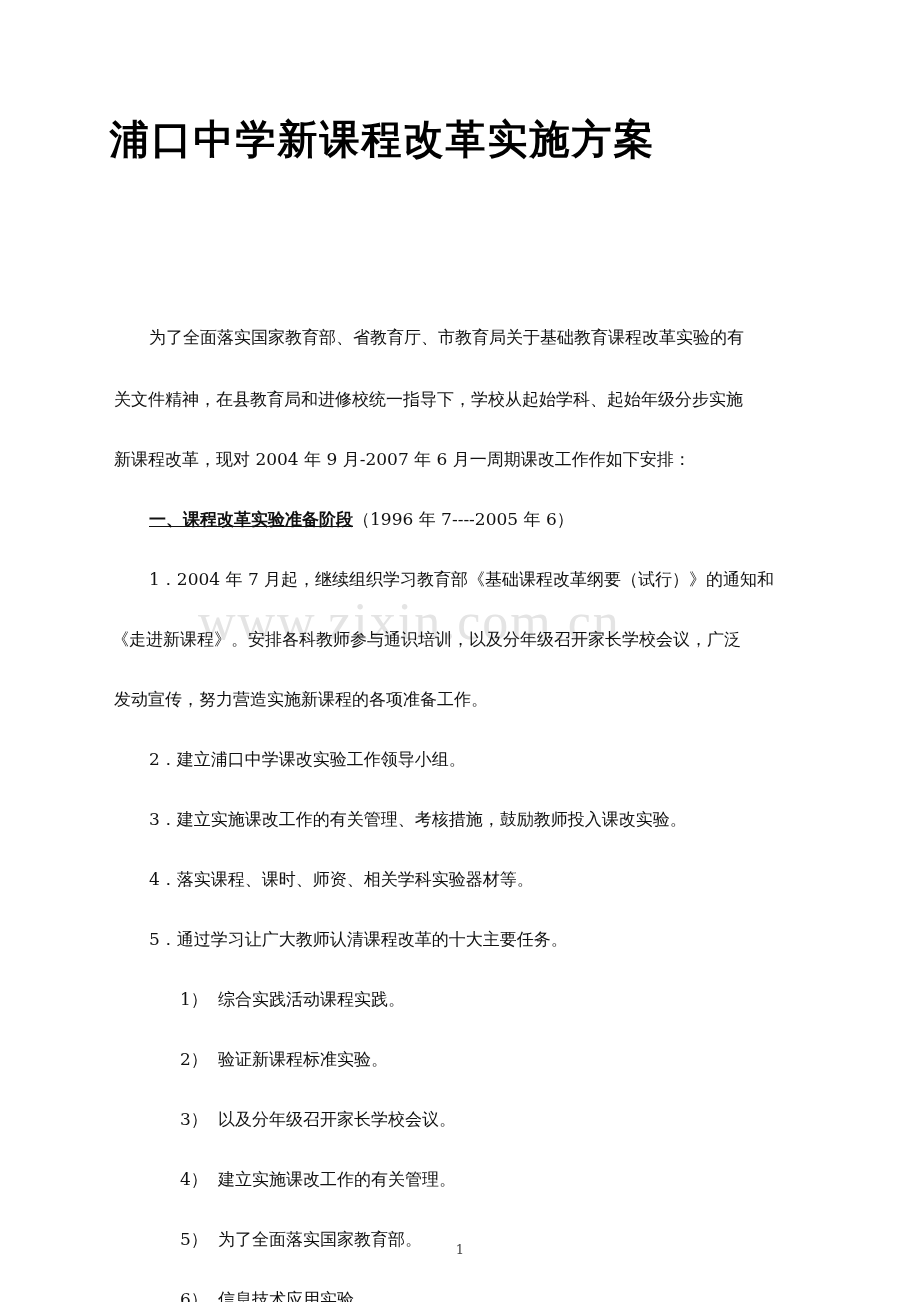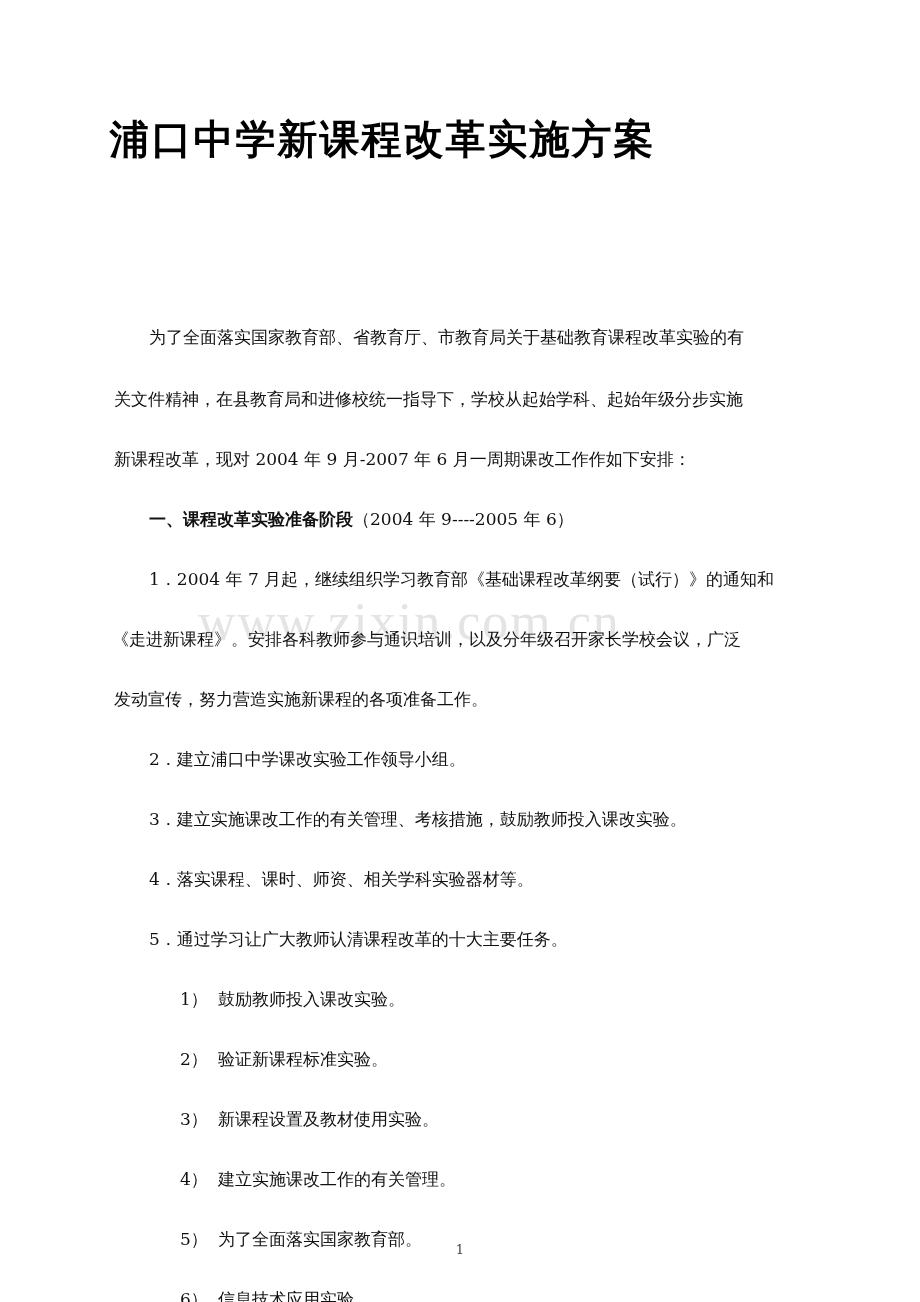--- a/index.html
+++ b/index.html
@@ -3,52 +3,52 @@
   <meta charset="utf-8">
   <style>
     html, body { margin: 0; padding: 0; background: #ffffff; }
     body { width: 920px; height: 1302px; position: relative; overflow: hidden;
       font-family: "DejaVu Serif", "Liberation Serif", serif; color: #111; }
     .page { position: absolute; left: 0; top: 0; width: 920px; height: 1302px; background: #fff; }
     .title { position: absolute; top: 112px; left: 0; width: 765px; text-align: center;
       font-family: "DejaVu Sans", "Liberation Sans", sans-serif; font-size: 40px; font-weight: bold;
       letter-spacing: 2px; color: #000; }
     .line { position: absolute; font-size: 17px; line-height: 24px; white-space: nowrap; color: #111; }
-    .b { font-weight: bold; }
+    .b { font-weight: bold; text-decoration: underline; }
     .watermark { position: absolute; left: 198px; top: 592px; font-family: Liberation Serif, serif;
       font-size: 52px; color: #e4e4e4; letter-spacing: 2px; z-index: 0; pointer-events: none; }
     .txt { position: relative; z-index: 1; }
     .pagenum { position: absolute; top: 1242px; left: 0; width: 920px; text-align: center; font-size: 13px; color: #444; }
   </style>
 </head>
 <body>
 
 <div class="page">
   <div class="watermark">www.zixin.com.cn</div>
 
   <div class="title txt">浦口中学新课程改革实施方案</div>
 
   <div class="line txt" style="top:270px; left:149px;">为了全面落实国家教育部、省教育厅、市教育局关于基础教育课程改革实验的有</div>
   <div class="line txt" style="top:308px; left:114px;">关文件精神，在县教育局和进修校统一指导下，学校从起始学科、起始年级分步实施</div>
   <div class="line txt" style="top:344px; left:114px;">新课程改革，现对 2004 年 9 月-2007 年 6 月一周期课改工作作如下安排：</div>
 
   <div class="line txt" style="top:380px; left:149px;">
-    <span class="b">一、课程改革实验准备阶段</span><span>（2004 年 9----2005 年 6）</span>
+    <span class="b">一、课程改革实验准备阶段</span><span>（1996 年 7----2005 年 6）</span>
   </div>
 
   <div class="line txt" style="top:416px; left:149px;">1．2004 年 7 月起，继续组织学习教育部《基础课程改革纲要（试行）》的通知和</div>
   <div class="line txt" style="top:452px; left:112px;">《走进新课程》。安排各科教师参与通识培训，以及分年级召开家长学校会议，广泛</div>
   <div class="line txt" style="top:488px; left:114px;">发动宣传，努力营造实施新课程的各项准备工作。</div>
 
   <div class="line txt" style="top:524px; left:149px;">2．建立浦口中学课改实验工作领导小组。</div>
   <div class="line txt" style="top:560px; left:149px;">3．建立实施课改工作的有关管理、考核措施，鼓励教师投入课改实验。</div>
   <div class="line txt" style="top:596px; left:149px;">4．落实课程、课时、师资、相关学科实验器材等。</div>
   <div class="line txt" style="top:632px; left:149px;">5．通过学习让广大教师认清课程改革的十大主要任务。</div>
 
-  <div class="line txt" style="top:668px; left:180px;"><span style="display:inline-block;width:38px;">1）</span><span>鼓励教师投入课改实验。</span></div>
+  <div class="line txt" style="top:668px; left:180px;"><span style="display:inline-block;width:38px;">1）</span><span>综合实践活动课程实践。</span></div>
   <div class="line txt" style="top:704px; left:180px;"><span style="display:inline-block;width:38px;">2）</span><span>验证新课程标准实验。</span></div>
-  <div class="line txt" style="top:740px; left:180px;"><span style="display:inline-block;width:38px;">3）</span><span>新课程设置及教材使用实验。</span></div>
+  <div class="line txt" style="top:740px; left:180px;"><span style="display:inline-block;width:38px;">3）</span><span>以及分年级召开家长学校会议。</span></div>
   <div class="line txt" style="top:776px; left:180px;"><span style="display:inline-block;width:38px;">4）</span><span>建立实施课改工作的有关管理。</span></div>
   <div class="line txt" style="top:812px; left:180px;"><span style="display:inline-block;width:38px;">5）</span><span>为了全面落实国家教育部。</span></div>
   <div class="line txt" style="top:848px; left:180px;"><span style="display:inline-block;width:38px;">6）</span><span>信息技术应用实验。</span></div>
 
   <div class="pagenum">1</div>
 </div>
 
 </body></html>

